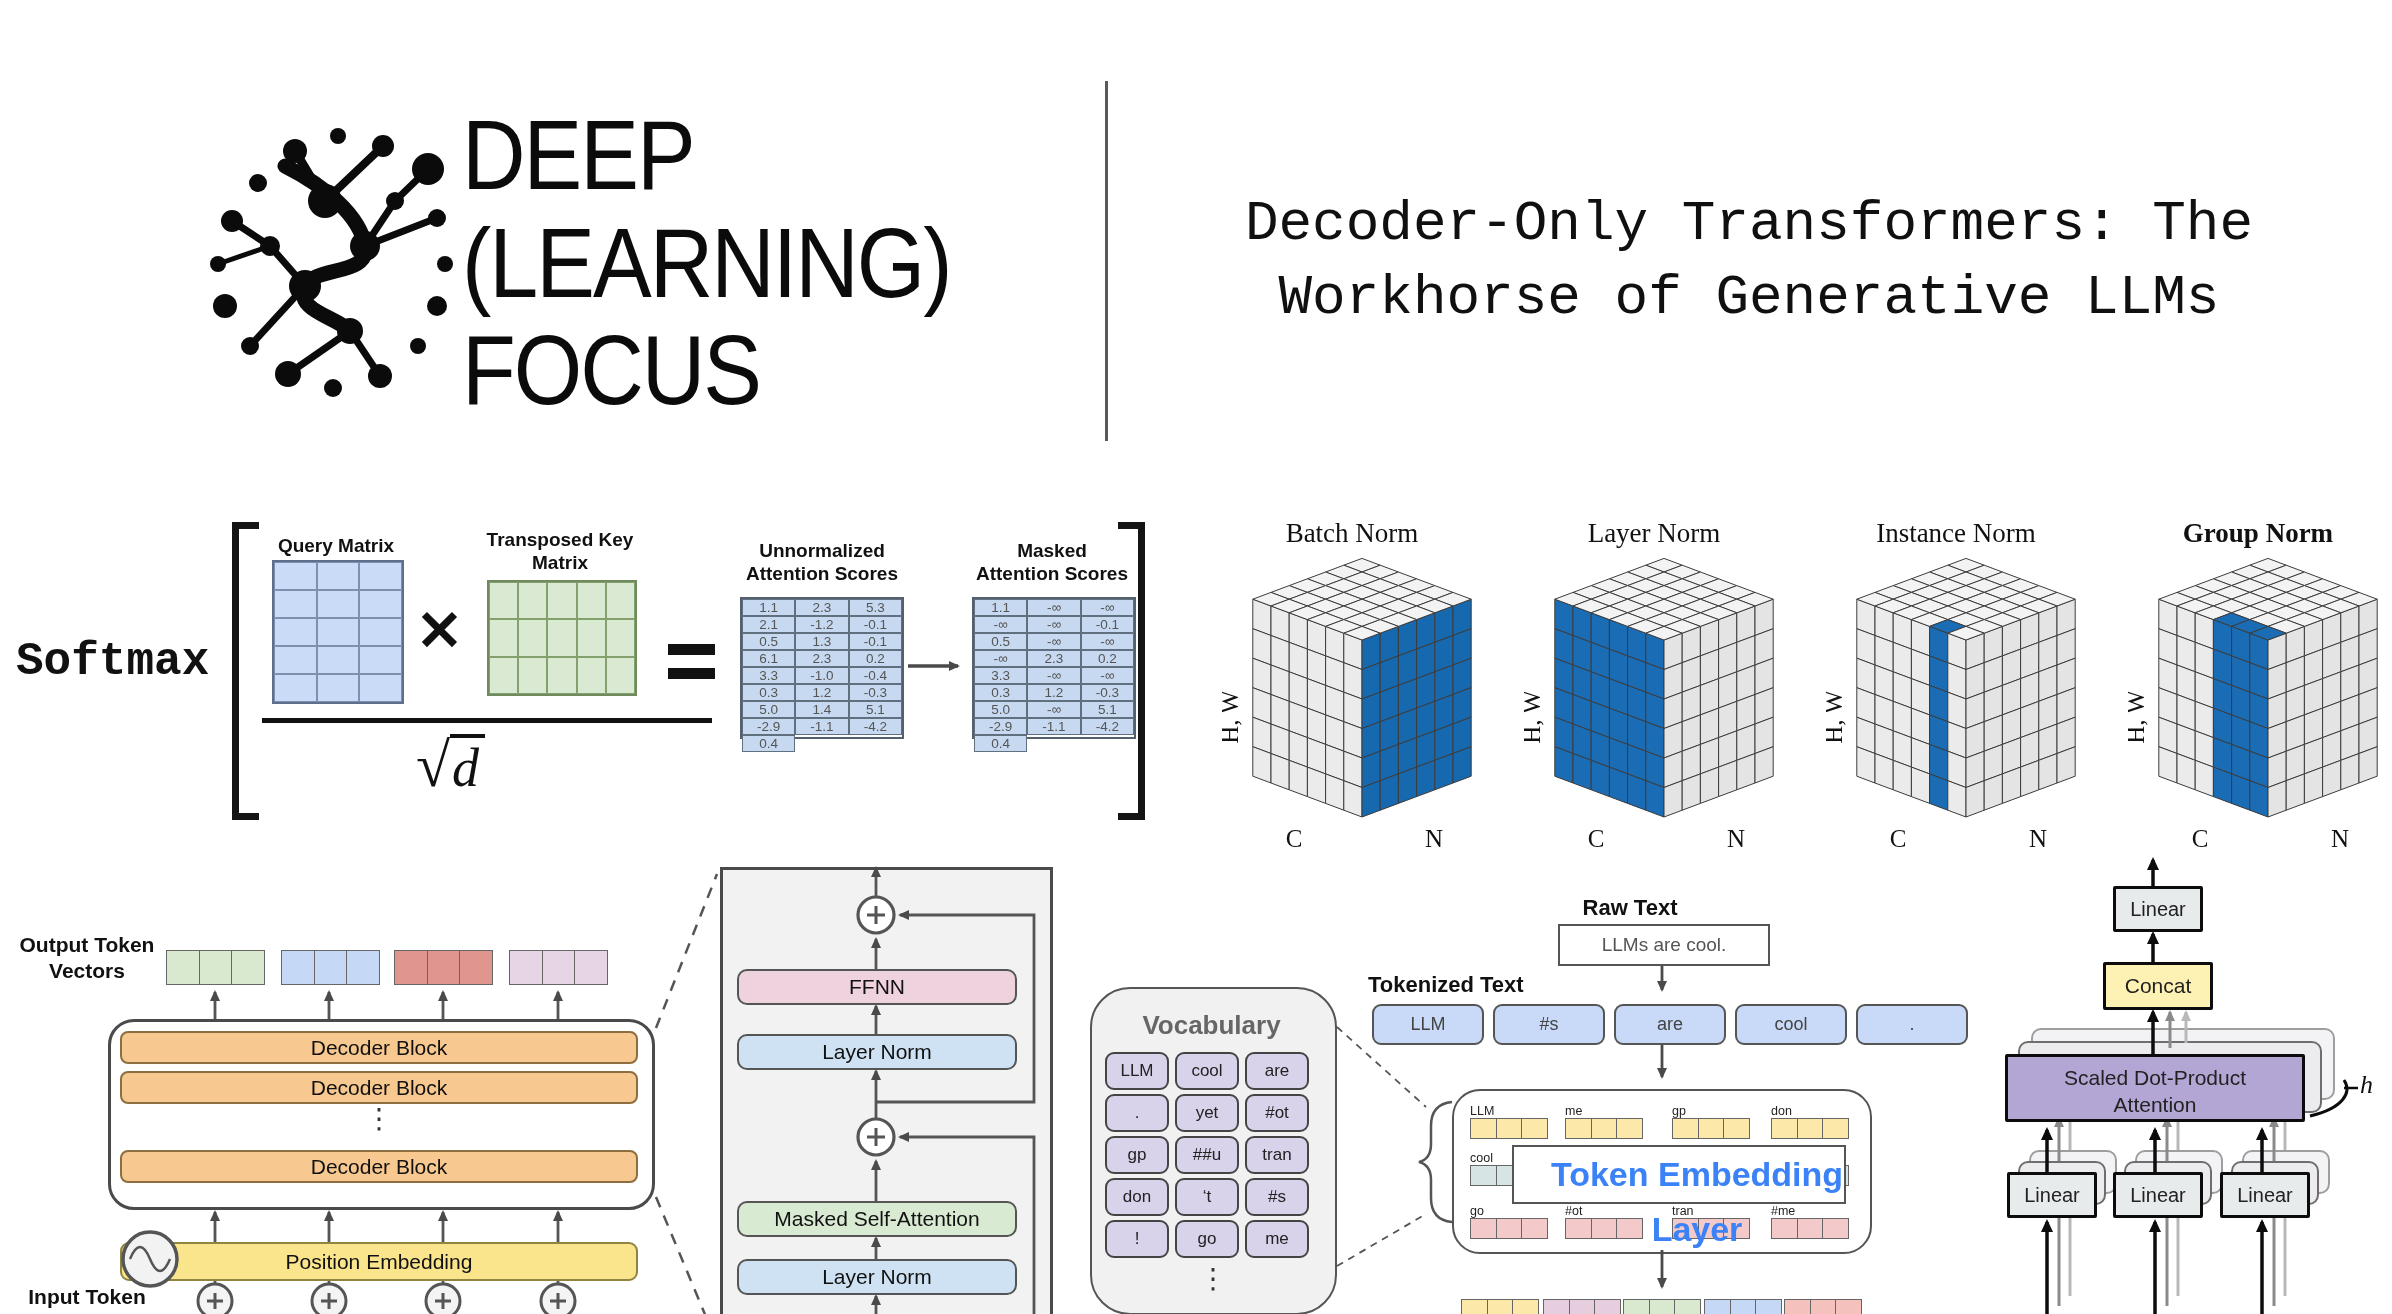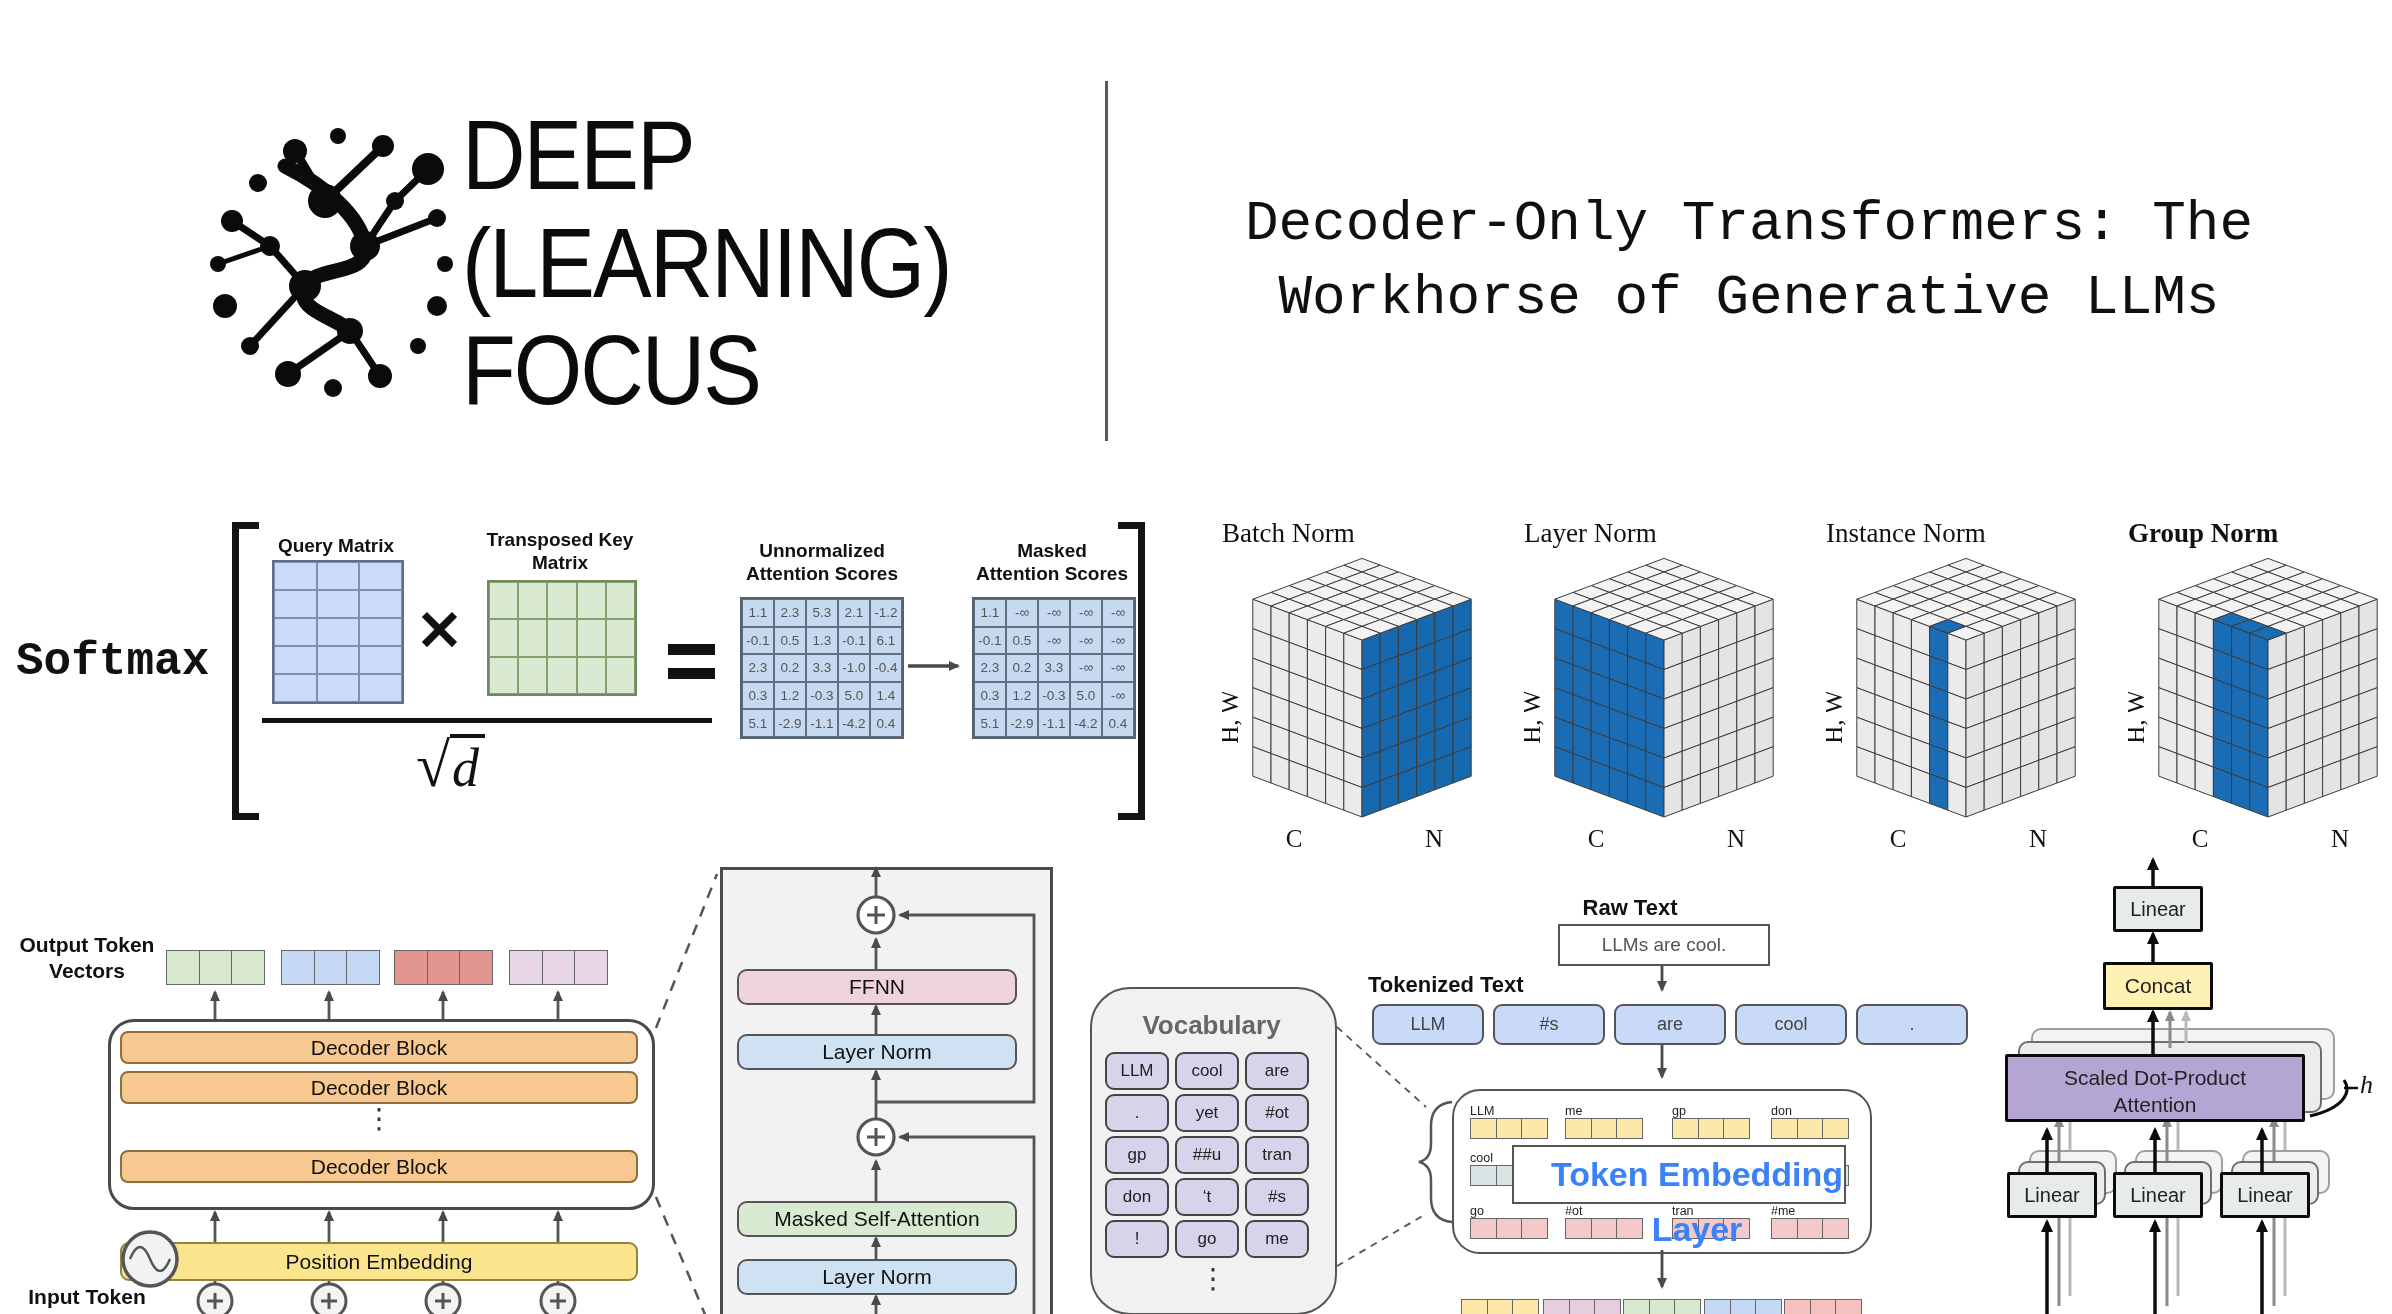--- a/index.html
+++ b/index.html
@@ -16,31 +16,31 @@
   #softmax-label{font-family:"Liberation Mono","DejaVu Sans Mono",monospace;font-size:46px;font-weight:bold;color:#111;}
   .bracket{width:20px;}
   .bracket.l{border-left:7px solid #141414;border-top:7px solid #141414;border-bottom:7px solid #141414;}
   .bracket.r{border-right:7px solid #141414;border-top:7px solid #141414;border-bottom:7px solid #141414;}
   .mat-label{font-size:19px;font-weight:bold;line-height:23px;color:#111;}
   .grid{display:grid;border:2px solid #5d6f8c;}
   .gq{background:#c9dbf6;}
   .gq .gcell{border:1px solid #7d90ad;}
   .gk{background:#d9e9d2;border-color:#6f8a5c;}
   .gk .gcell{border:1px solid #84a06d;}
-  .matrix{display:grid;grid-template-columns:repeat(5,1fr);grid-template-rows:repeat(5,1fr);border:2px solid #55606e;}
+  .matrix{display:grid;grid-template-columns:repeat(3,1fr);grid-template-rows:repeat(5,1fr);border:2px solid #55606e;}
   .mcell{border:1px solid #60707f;background:#c7d9f0;display:flex;align-items:center;justify-content:center;
          font-size:13.5px;color:#555;}
   .bigop{font-size:56px;font-weight:bold;color:#111;}
   .eqbar{background:#111;height:11px;width:47px;}
   .fracbar{background:#111;height:5px;}
   #sqrtd{font-family:"Liberation Serif",serif;font-size:54px;color:#111;}
   #sqrtd .rad{font-size:62px;font-style:normal;}
   #sqrtd .var{font-style:italic;border-top:4px solid #111;padding:0 6px 0 2px;}
   
-  .norm-label{width:260px;text-align:left;font-family:"Liberation Serif","DejaVu Serif",serif;font-size:27px;color:#111;}
+  .norm-label{width:260px;text-align:center;font-family:"Liberation Serif","DejaVu Serif",serif;font-size:27px;color:#111;}
   
   .side-label{font-size:21px;font-weight:bold;line-height:26px;text-align:center;color:#111;}
   .tokvec{display:flex;border:1.5px solid #666;}
   .tokvec .vcell{flex:1;border-right:1.5px solid #666;}
   .tokvec .vcell:last-child{border-right:none;}
   #decoder-box{border:3.5px solid #4a4a4a;border-radius:26px;background:#fff;}
   .dblock{left:120px;width:514px;height:29px;background:#f7c88f;border:2px solid #8d6e3f;border-radius:8px;
           font-size:21px;color:#111;text-align:center;line-height:29px;}
   .vdots{font-size:28px;color:#333;letter-spacing:0;}
   #pe-bar{left:120px;width:514px;height:35px;background:#fae58d;border:2px solid #8f8440;border-radius:9px;

